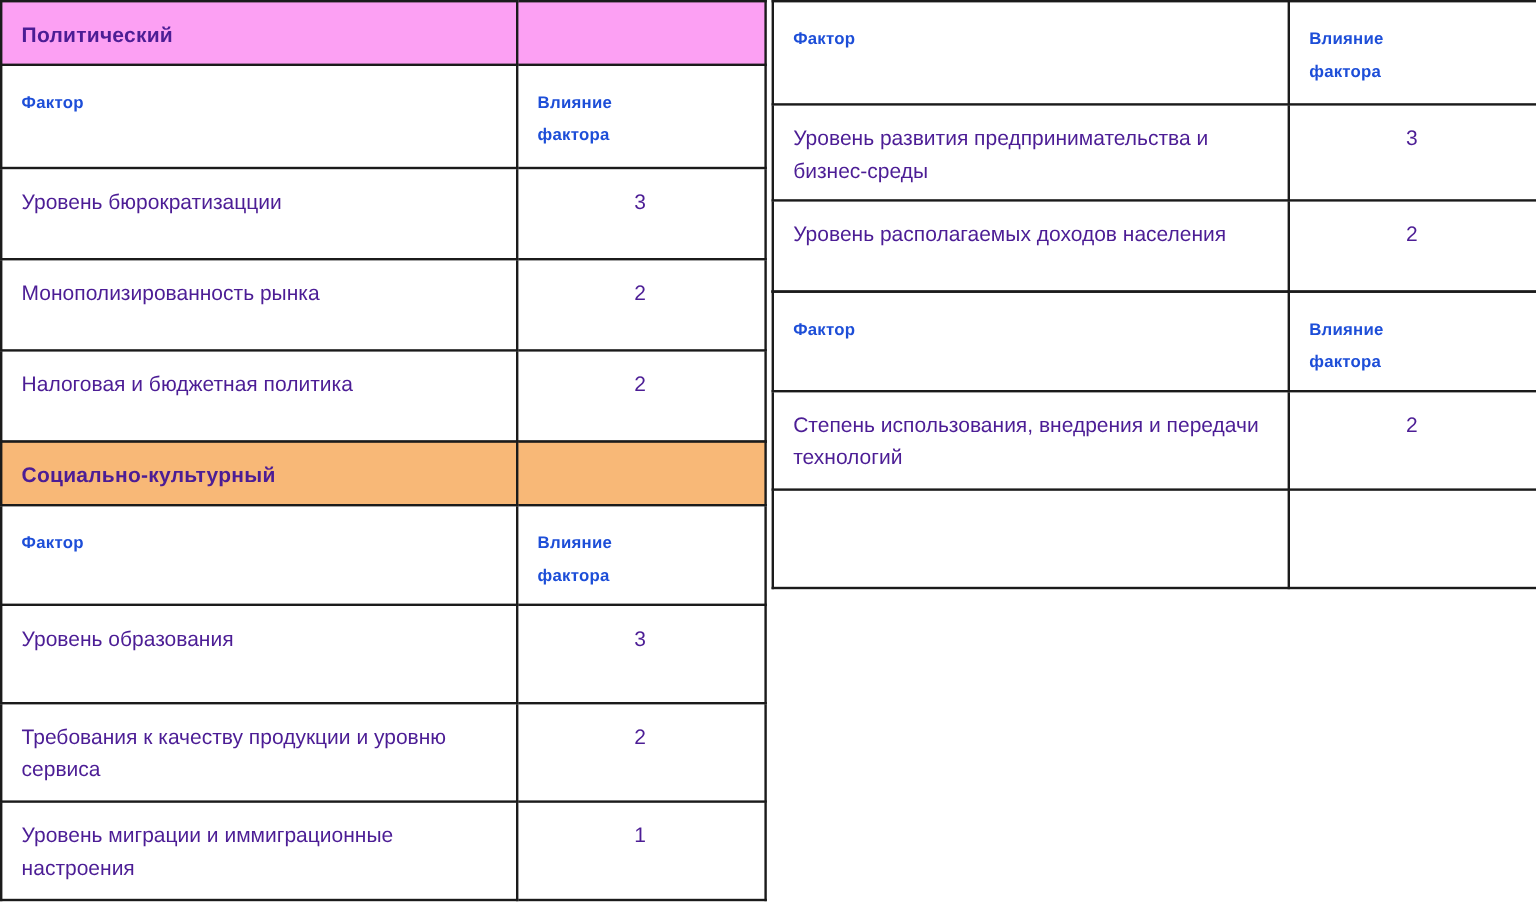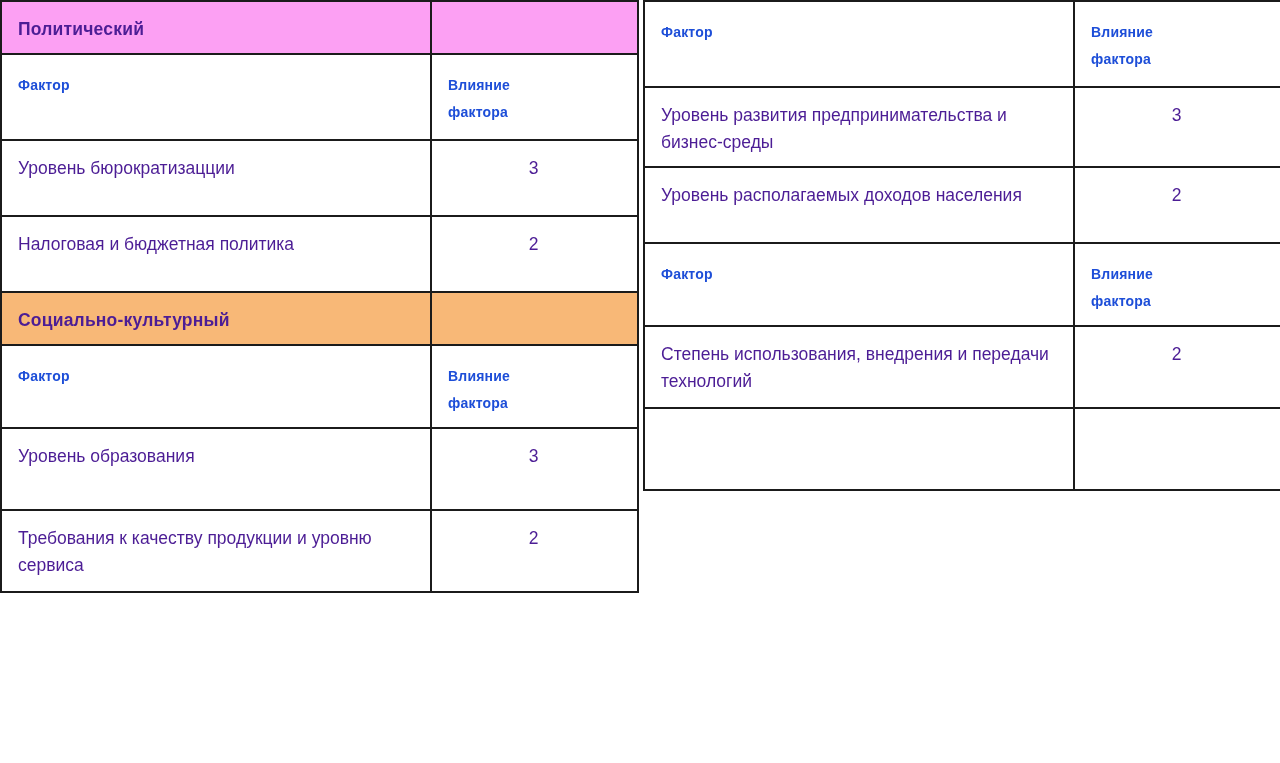--- a/index.html
+++ b/index.html
@@ -89,20 +89,24 @@
           <td>Фактор</td>
           <td>
             <span class="wrap-narrow">Влияние фактора</span>
           </td>
         </tr>
         <tr class="data-row r-top">
           <td class="factor">Уровень бюрократизацции</td>
           <td class="influence">3</td>
         </tr>
         <tr class="data-row r-top">
+          <td class="factor">Монополизированность рынка</td>
+          <td class="influence">2</td>
+        </tr>
+        <tr class="data-row r-top">
           <td class="factor">Налоговая и бюджетная политика</td>
           <td class="influence">2</td>
         </tr>
       </tbody>
     </table>
 
     <table class="quad lower">
       <colgroup>
           <col class="col-factor">
           <col class="col-influence">
@@ -118,20 +122,24 @@
             <span class="wrap-narrow">Влияние фактора</span>
           </td>
         </tr>
         <tr class="data-row r-bot">
           <td class="factor">Уровень образования</td>
           <td class="influence">3</td>
         </tr>
         <tr class="data-row r-bot">
           <td class="factor">Требования к качеству продукции и уровню сервиса</td>
           <td class="influence">2</td>
+        </tr>
+        <tr class="data-row r-bot">
+          <td class="factor">Уровень миграции и иммиграционные настроения</td>
+          <td class="influence">1</td>
         </tr>
       </tbody>
     </table>
   </div>
 
   <div class="pest-col">
 
     <table class="quad upper">
       <colgroup>
           <col class="col-factor">

